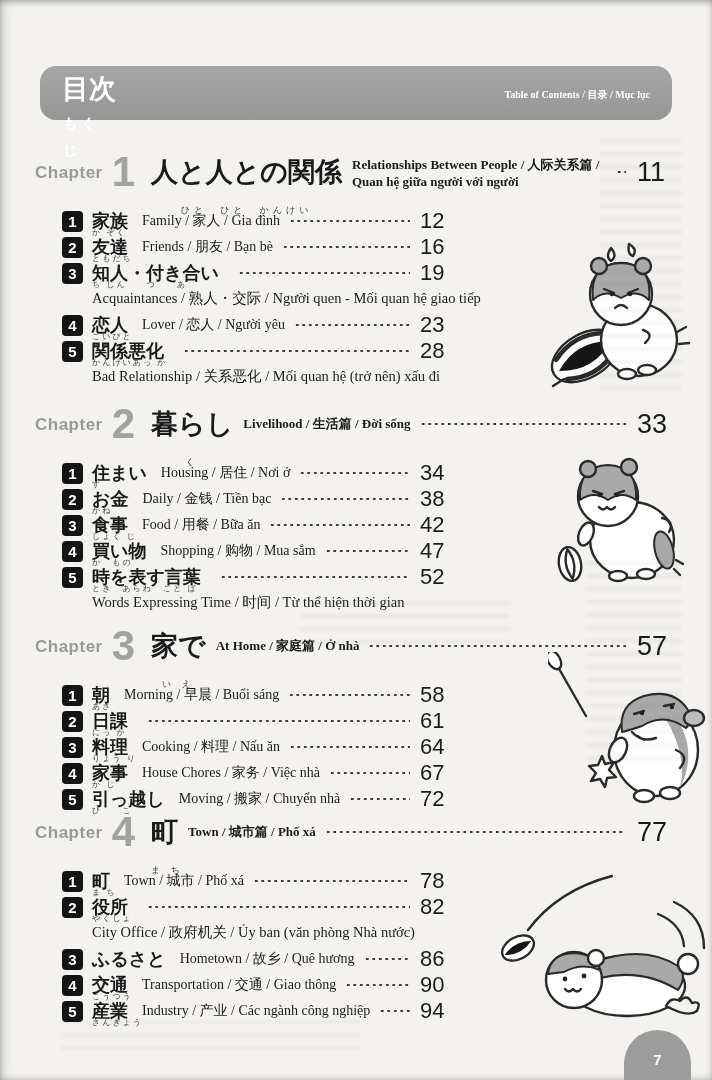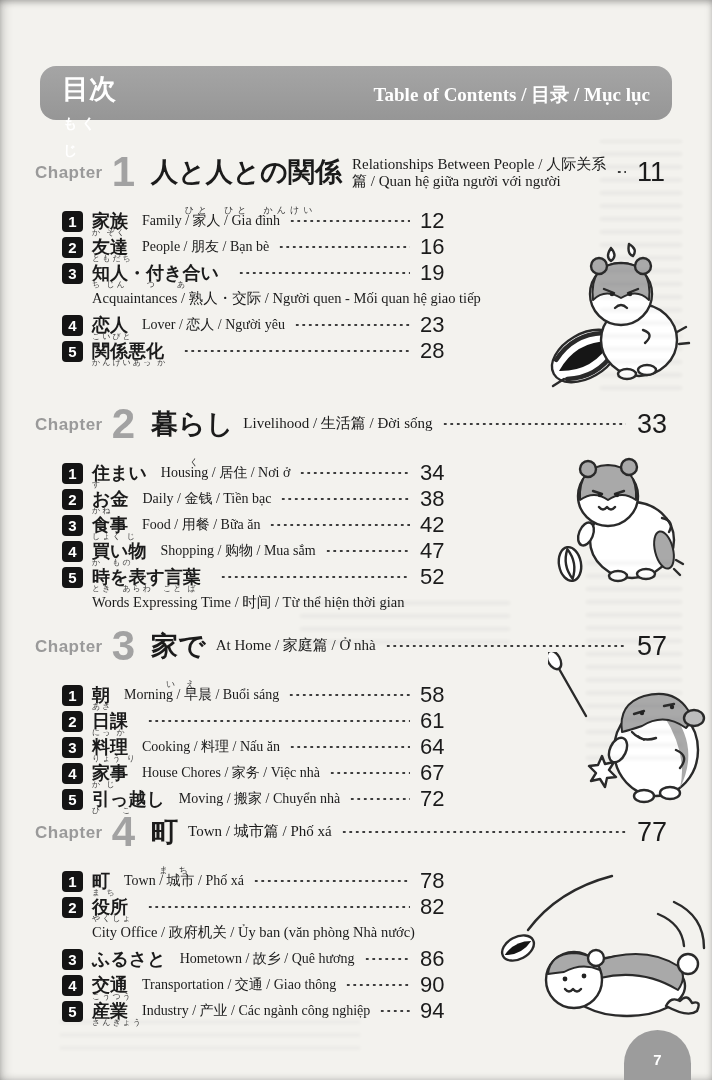--- a/index.html
+++ b/index.html
@@ -14,33 +14,33 @@
   }
   
   .header-bar{
     position:absolute;left:40px;top:66px;width:632px;height:54px;
     background:linear-gradient(#a5a5a5,#969696);
     border-radius:16px;display:flex;align-items:center;justify-content:space-between;
     padding:0 22px;box-sizing:border-box;
   }
   .header-title{position:relative;color:#fff;font-size:27px;font-weight:bold;line-height:27px;margin-top:-8px;}
   .header-furi{position:absolute;top:34px;left:1px;font-size:14px;font-weight:bold;letter-spacing:4px;color:#fff;}
-  .header-right{color:#fff;font-family:"Liberation Serif",serif;font-weight:bold;font-size:19px;margin-top:4px;}
+  .header-right{color:#fff;font-family:"Liberation Serif",serif;font-weight:bold;font-size:10px;margin-top:4px;}
   
   .chapter{position:absolute;left:35px;width:638px;}
   .chapter[data-ch="1"]{top:150px;}
   .chapter[data-ch="2"]{top:402px;}
   .chapter[data-ch="3"]{top:624px;}
   .chapter[data-ch="4"]{top:810px;}
   .chapter-head{display:flex;align-items:flex-start;}
   .ch-label{flex:0 0 auto;font-size:17px;font-weight:bold;color:#9a9a9a;line-height:46px;letter-spacing:.5px;}
   .ch-num{flex:0 0 auto;font-size:42px;font-weight:bold;color:#a2a2a2;line-height:44px;margin:0 16px 0 9px;}
   .ch-title{flex:0 0 auto;position:relative;font-size:27px;font-weight:bold;line-height:44px;white-space:nowrap;margin-right:10px;}
-  .ch-furi{position:absolute;left:0;right:0;top:38px;text-align:center;font-size:9px;font-weight:normal;color:#3a3a3a;letter-spacing:4px;white-space:nowrap;margin-left:8px;}
-  .ch-trans{font-family:"Liberation Serif",serif;font-weight:normal;font-size:15px;line-height:17px;margin:13px 4px 0 0;white-space:nowrap;}
+  .ch-furi{position:absolute;left:0;right:0;top:38px;text-align:center;font-size:9px;font-weight:normal;color:#3a3a3a;letter-spacing:4px;white-space:nowrap;}
+  .ch-trans{font-family:"Liberation Serif",serif;font-weight:bold;font-size:13px;line-height:17px;margin:13px 4px 0 0;white-space:nowrap;}
   .chapter[data-ch="1"] .ch-trans{max-width:282px;white-space:normal;margin-top:6px;}
   .ch-page{flex:0 0 auto;font-size:27px;line-height:44px;margin-left:6px;min-width:36px;text-align:left;}
   .leader{flex:1 1 10px;min-width:10px;height:26px;margin:0 5px;
     background-image:radial-gradient(circle,#3d3d3d 1.1px,rgba(0,0,0,0) 1.45px);
     background-size:6.5px 6px;background-repeat:repeat-x;background-position:left center;}
   .chapter-head .leader{height:44px;}
   
   .items{margin:12px 0 0 27px;width:390px;}
   .item-line{display:flex;align-items:center;height:26px;}
   .item-num{flex:0 0 auto;width:21px;height:21px;background:#141414;color:#fff;border-radius:4px;
@@ -111,21 +111,21 @@
 
   </div>
 
   <div class="item">
     <div class="item-line">
       <span class="item-num">2</span>
       <span class="item-jp">
         <span class="item-jp-text">友達</span>
         <span class="item-furi">ともだち</span>
       </span>
-      <span class="item-trans">People / 朋友 / Bạn bè</span>
+      <span class="item-trans">Friends / 朋友 / Bạn bè</span>
       <span class="leader"></span>
       <span class="item-page">16</span>
     </div>
 
   </div>
 
   <div class="item">
     <div class="item-line">
       <span class="item-num">3</span>
       <span class="item-jp">
@@ -157,20 +157,21 @@
     <div class="item-line">
       <span class="item-num">5</span>
       <span class="item-jp">
         <span class="item-jp-text">関係悪化</span>
         <span class="item-furi">かんけいあっ か</span>
       </span>
 
       <span class="leader"></span>
       <span class="item-page">28</span>
     </div>
+    <div class="item-sub">Bad Relationship / 关系恶化 / Mối quan hệ (trở nên) xấu đi</div>
   </div>
 </div>
   </section>
 
   <section class="chapter" data-ch="2">
     <div class="chapter-head">
       <span class="ch-label">Chapter</span>
       <span class="ch-num">2</span>
       <span class="ch-title">
         <span class="ch-jp">暮らし</span>

